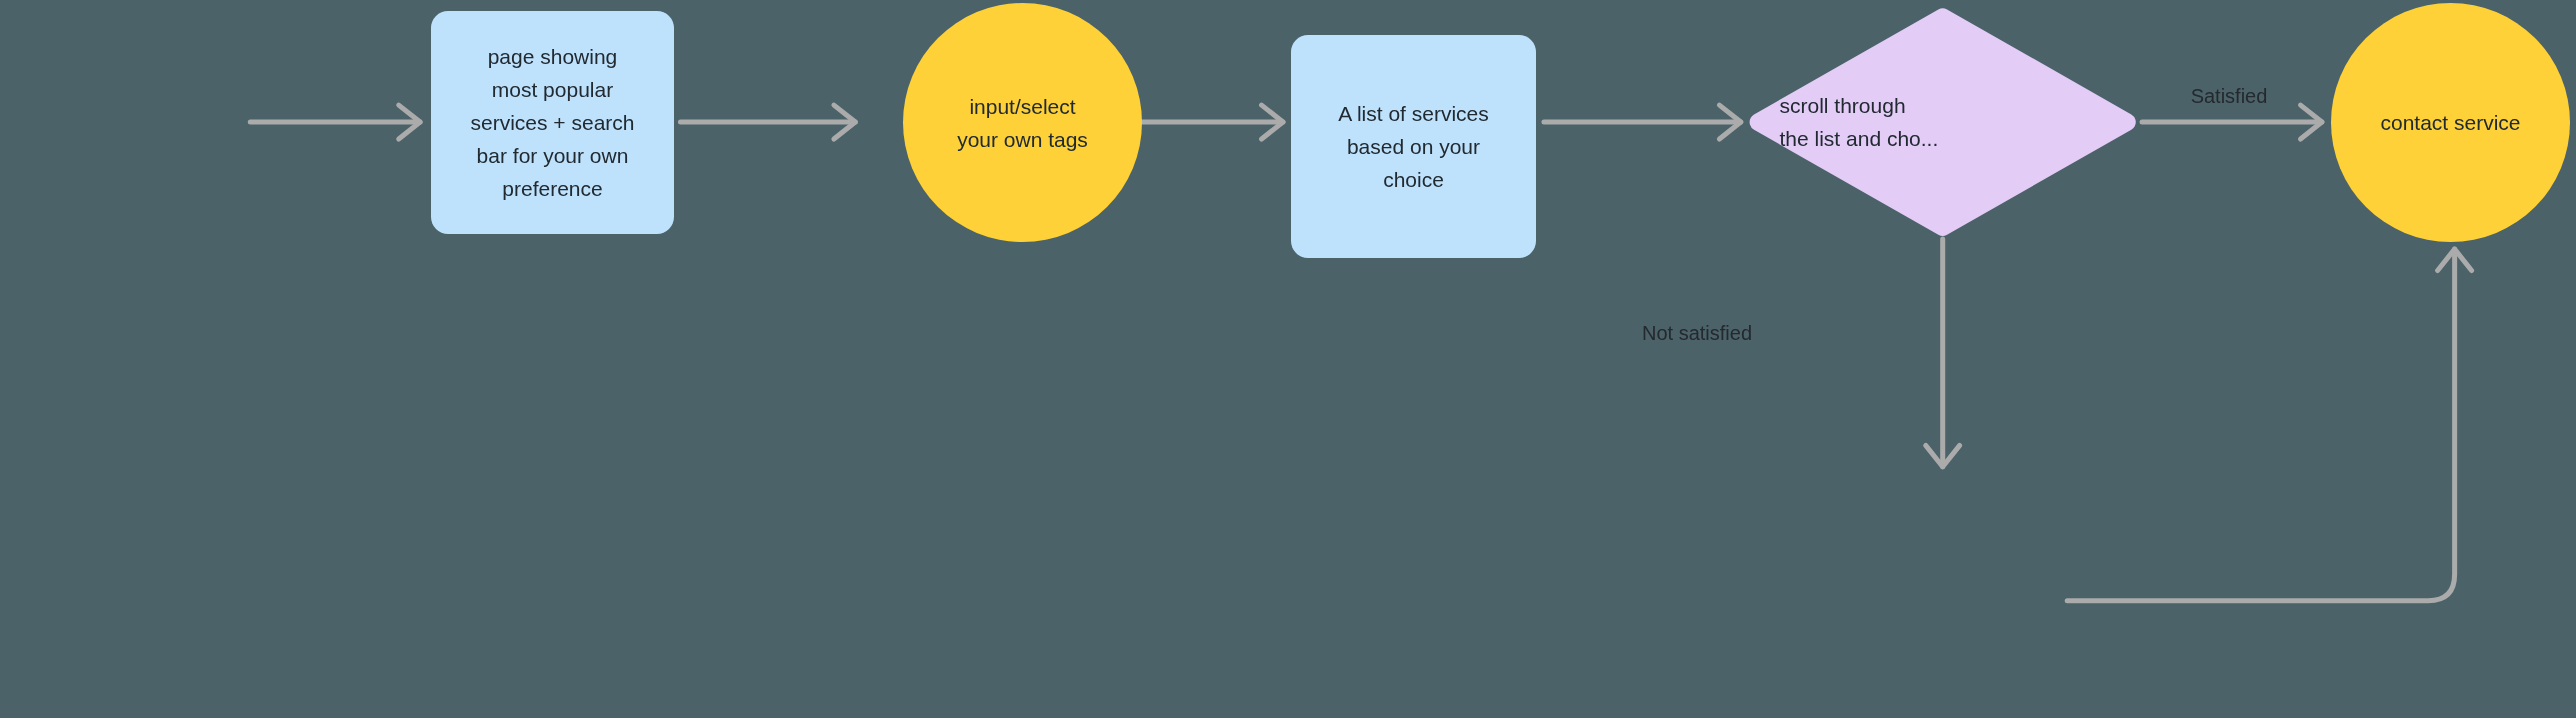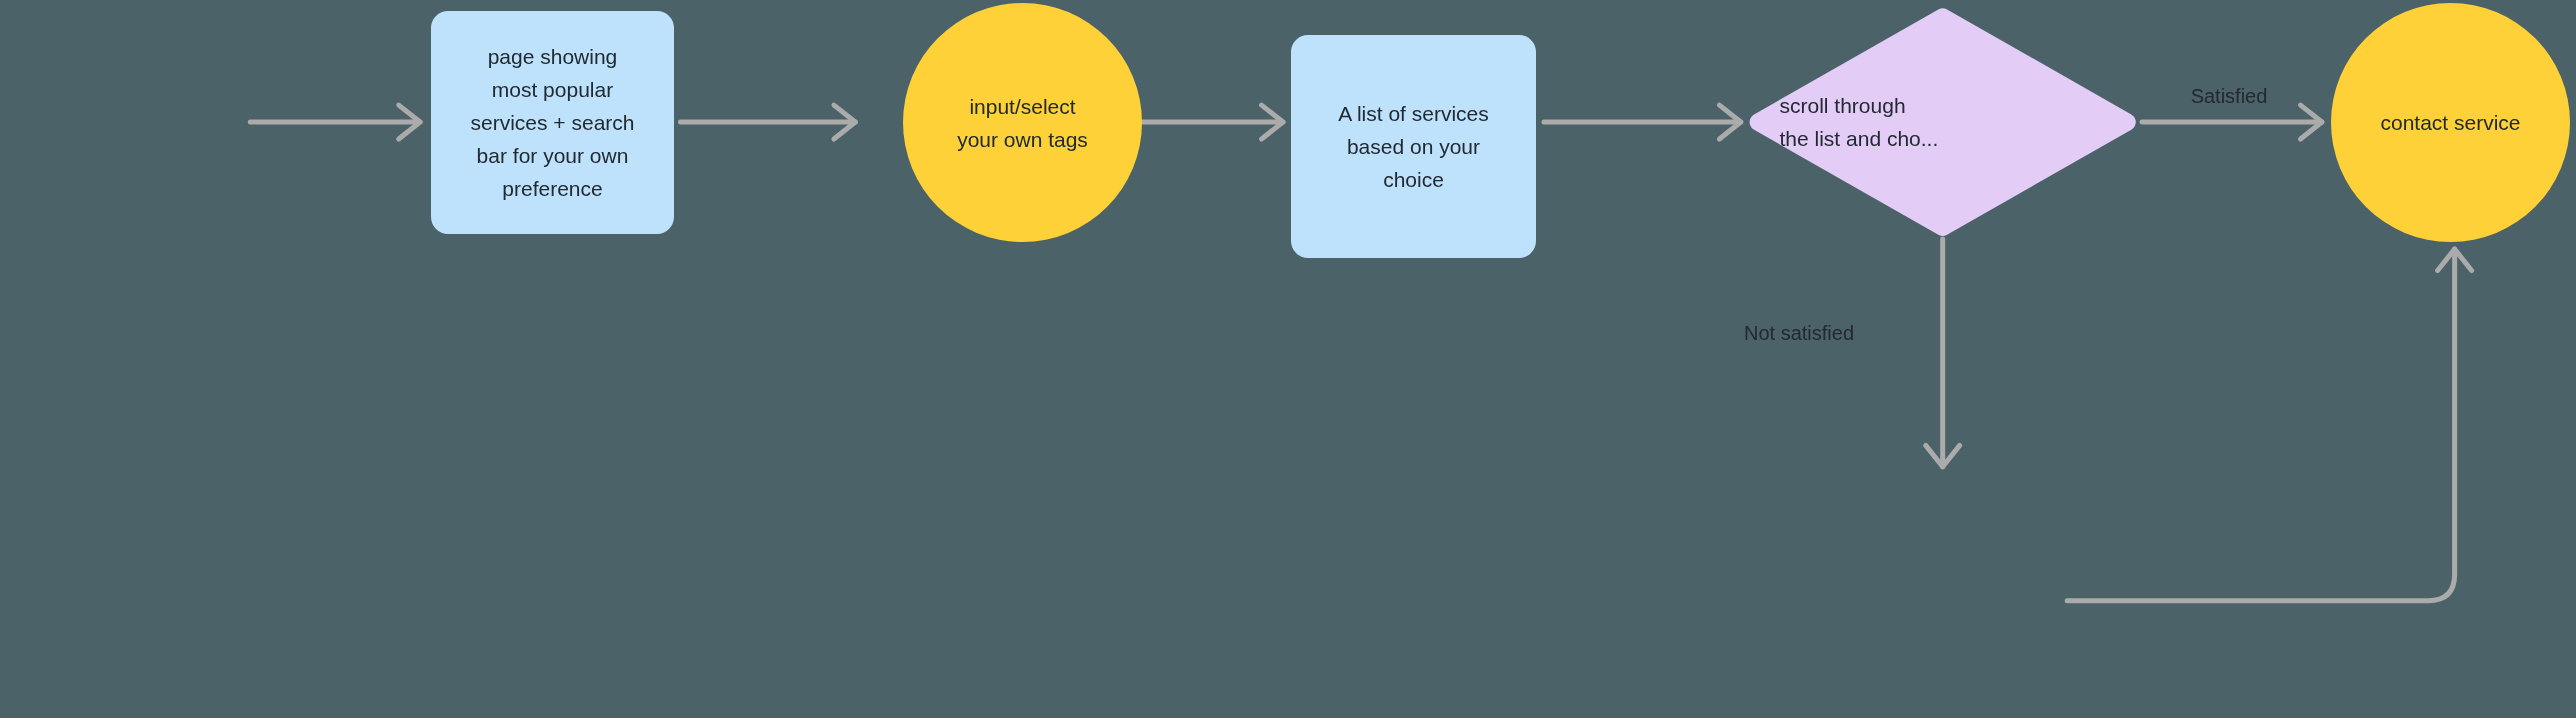--- a/index.html
+++ b/index.html
@@ -79,21 +79,21 @@
   }
   
   #node-open-app        { left: 5px;    top: 3.1px; }
   #node-popular-page    { left: 431px;  top: 11.3px; width: 243px; height: 223px; }
   #node-input-tags      { left: 903px; top: 3.1px; }
   #node-services-list   { left: 1291px; top: 11.3px; width: 245px; height: 223px; margin-top: 24px; }
   #node-contact-service { left: 2331px; top: 3.1px; }
   #node-keep-scrolling  { left: 1823px; top: 479px; }
   #diamond-text         { left: 1943px; top: 122px; }
   #label-satisfied      { left: 2229px; top: 60px; margin-top: 36px; }
-  #label-not-satisfied  { left: 1799px; top: 333px; }
+  #label-not-satisfied  { left: 1697px; top: 333px; }
 </style>
 </head>
 <body>
 
 <div id="canvas">
 
   <svg class="overlay" viewBox="0 0 4096 1143" xmlns="http://www.w3.org/2000/svg">
     <defs>
       <marker id="chevron" markerUnits="userSpaceOnUse" markerWidth="90" markerHeight="90" viewBox="0 0 90 90" refX="78" refY="45" orient="auto">
         <path d="M44,18 L78,45 L44,72" fill="none" stroke="var(--connector-gray, #ababab)" stroke-width="8" stroke-linecap="round" stroke-linejoin="round"></path>

